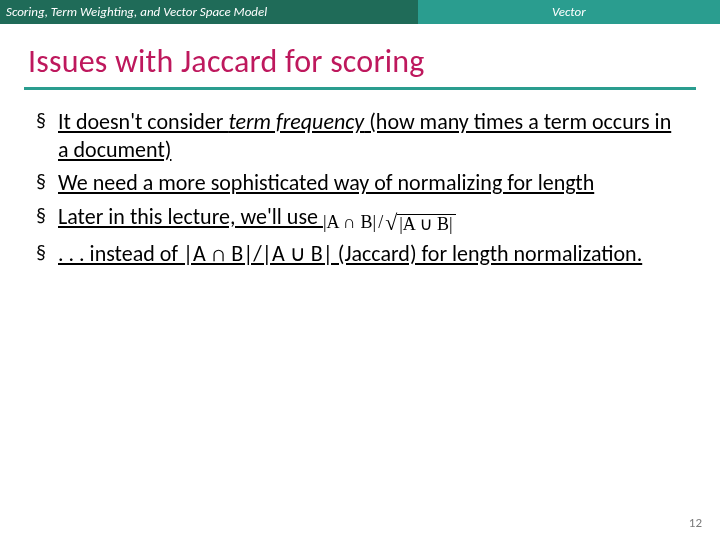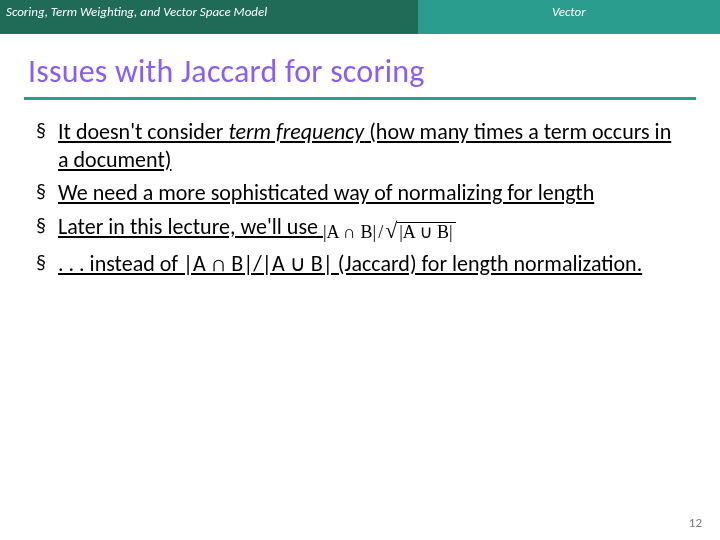--- a/index.html
+++ b/index.html
@@ -1,27 +1,27 @@
 <!DOCTYPE html>
 <html><head>
 <meta charset="utf-8">
 <style>
   * { margin: 0; padding: 0; box-sizing: border-box; }
   html, body { width: 720px; height: 540px; font-family: Calibri, "Segoe UI", Arial, sans-serif; background: #fff; color: #000; }
   .slide { width: 720px; height: 540px; position: relative; }
-  .topbar { display: flex; height: 34px; font-style: italic; color: #fff; font-size: 13px; }
+  .topbar { display: flex; height: 24px; font-style: italic; color: #fff; font-size: 13px; }
   .topbar .left { background: #1f6b58; flex: 0 0 58%; padding: 4px 8px 0 6px; }
   .topbar .right { background: #2a9d8f; flex: 1; text-align: center; padding: 4px 0 0 0; }
-  .title { font-size: 32px; font-weight: 400; color: #8b5cf6; padding: 18px 28px 6px 28px; letter-spacing: 0.2px; }
+  .title { font-size: 32px; font-weight: 400; color: #be185d; padding: 18px 28px 6px 28px; letter-spacing: 0.2px; }
   .rule { margin: 0 24px; border: none; border-top: 3px solid #2a9d8f; }
   .body { padding: 18px 36px 0 36px; font-size: 22px; line-height: 1.25; }
   ul.bullets { list-style: none; text-decoration: underline; }
   ul.bullets > li { position: relative; padding-left: 22px; margin-bottom: 6px; }
   ul.bullets > li::before { content: "§"; position: absolute; left: 0; top: 0; font-size: 20px; }
-  .formula { font-family: "Cambria Math", "Times New Roman", serif; font-size: 18px; white-space: nowrap; display: inline-flex; align-items: center; gap: 2px; vertical-align: middle; margin-top: 8px; }
+  .formula { font-family: "Cambria Math", "Times New Roman", serif; font-size: 18px; white-space: nowrap; display: inline-flex; align-items: flex-end; gap: 2px; vertical-align: middle; margin-top: 8px; }
   .sqrt { display: inline-flex; align-items: flex-start; }
   .sqrt .rad { font-size: 22px; line-height: 18px; }
   .sqrt .under { border-top: 1.2px solid #000; padding: 0 3px 1px 2px; line-height: 18px; }
   .pagenum { position: absolute; right: 18px; bottom: 10px; font-size: 13px; color: #7a7a7a; margin-top: 12px; }
   em.u { font-style: italic; text-decoration: underline; }
 </style>
 </head>
 <body>
 <div class="slide">
 

